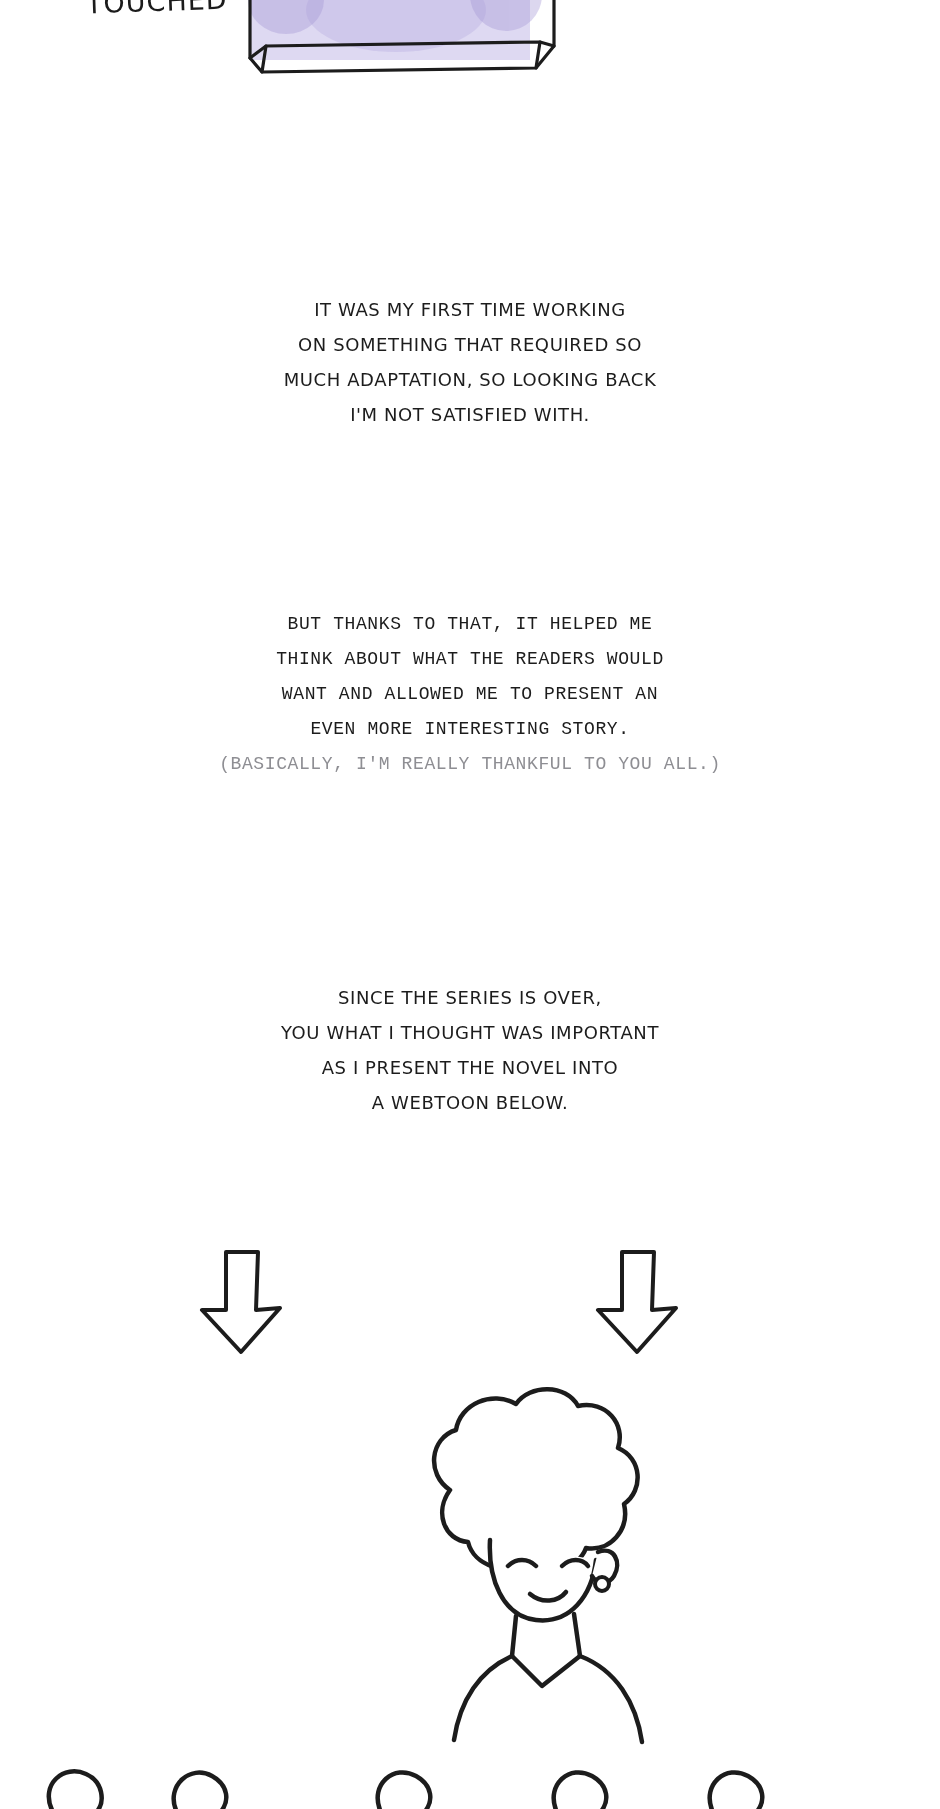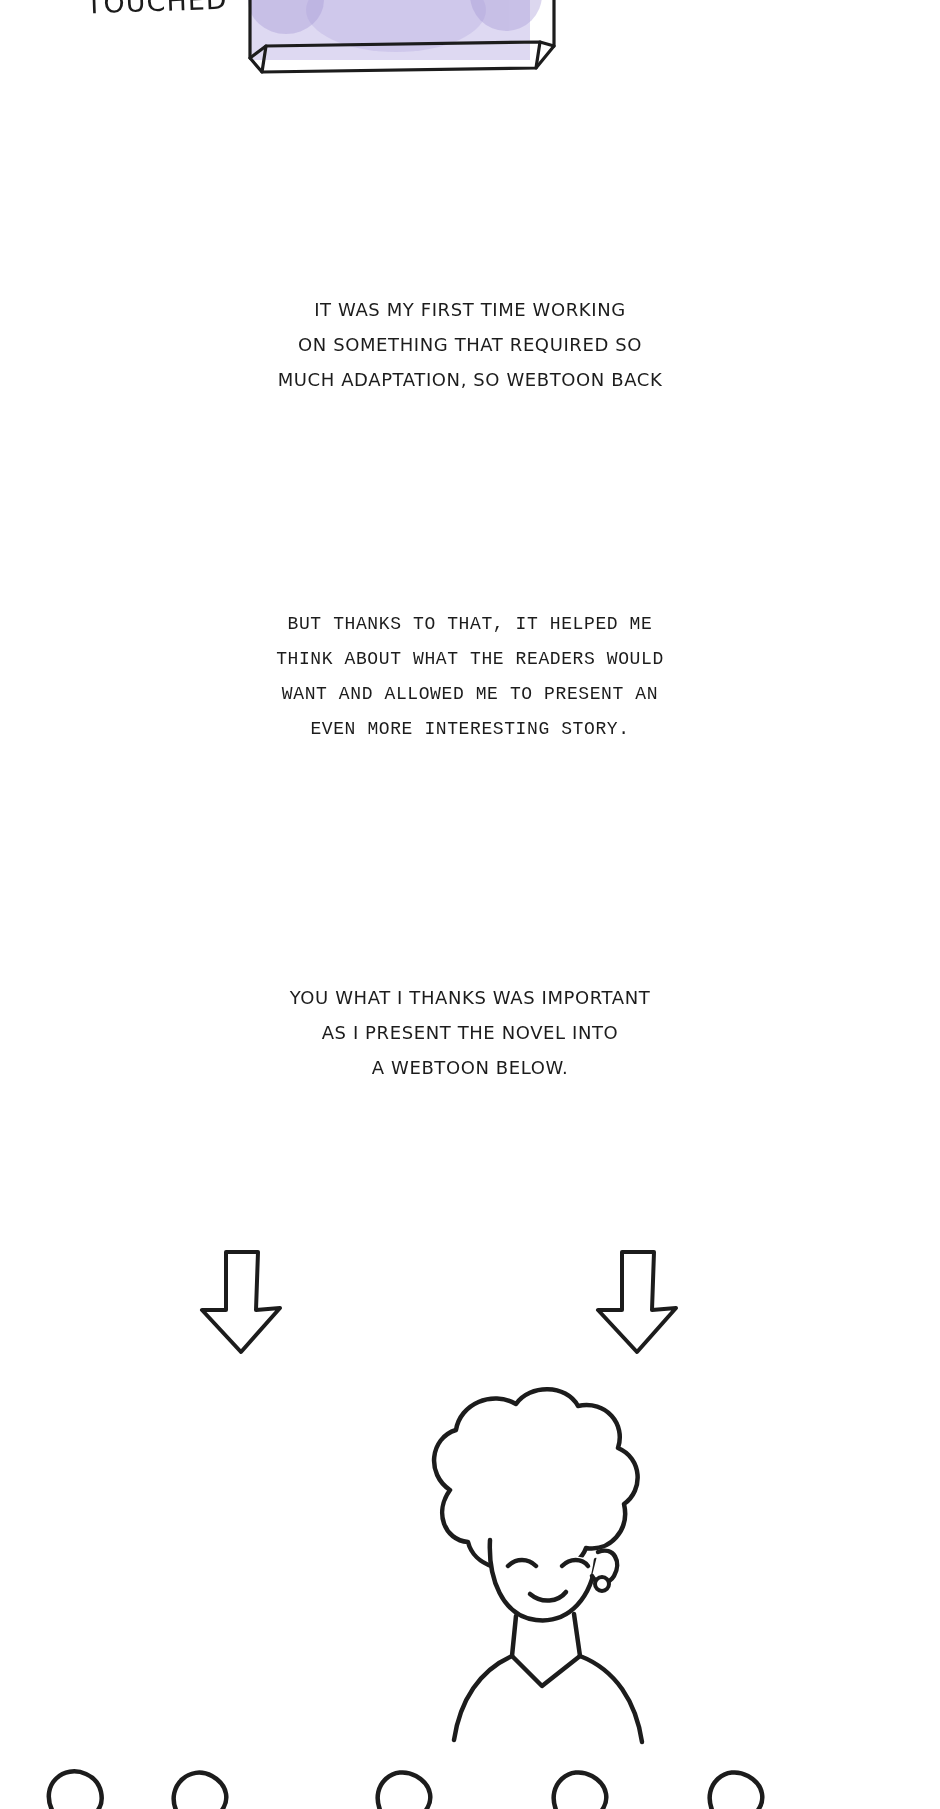--- a/index.html
+++ b/index.html
@@ -120,32 +120,35 @@
         <path d="M30,156 L26,182"></path>
         <path d="M304,152 L300,178"></path>
         <path d="M14,-8 L30,2 L304,0 L318,-12"></path>
       </g>
     </svg>
   </div>
 
   <div class="caption" id="caption-1">
     <span class="ln">IT WAS MY FIRST TIME WORKING</span>
     <span class="ln">ON SOMETHING THAT REQUIRED SO</span>
-    <span class="ln">MUCH ADAPTATION, SO WEBTOON BACK</span>
+    <span class="ln">MUCH ADAPTATION, SO LOOKING BACK</span>
+    <span class="ln">I'M NOT SATISFIED WITH.</span>
   </div>
 
   <div class="caption" id="caption-2">
     <span class="ln">BUT THANKS TO THAT, IT HELPED ME</span>
     <span class="ln">THINK ABOUT WHAT THE READERS WOULD</span>
     <span class="ln">WANT AND ALLOWED ME TO PRESENT AN</span>
     <span class="ln">EVEN MORE INTERESTING STORY.</span>
+    <span class="ln muted">(BASICALLY, I'M REALLY THANKFUL TO YOU ALL.)</span>
   </div>
 
   <div class="caption" id="caption-3">
-    <span class="ln">YOU WHAT I THANKS WAS IMPORTANT</span>
+    <span class="ln">SINCE THE SERIES IS OVER,</span>
+    <span class="ln">YOU WHAT I THOUGHT WAS IMPORTANT</span>
     <span class="ln">AS I PRESENT THE NOVEL INTO</span>
     <span class="ln">A WEBTOON BELOW.</span>
   </div>
 
   <div class="arrow" id="arrow-left">
     <svg width="90" height="110" viewBox="0 0 90 110">
       <path d="M30,4 L62,4 L60,62 L84,60 L45,104 L6,62 L30,62 Z" fill="#ffffff" stroke="#1c1c1c" stroke-width="4" stroke-linejoin="round" stroke-linecap="round"></path>
     </svg>
   </div>
 

